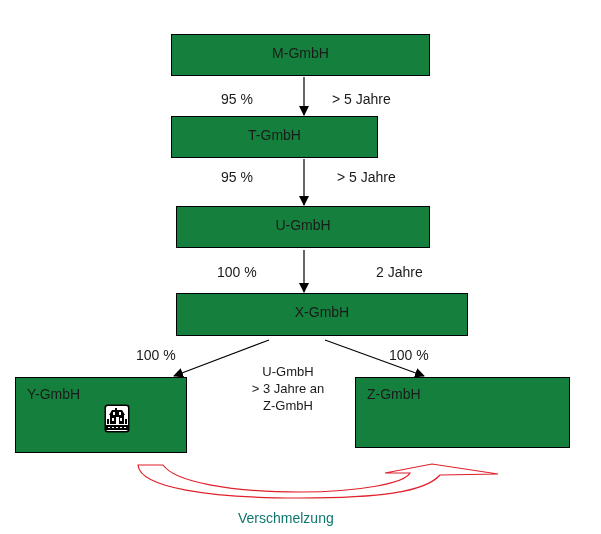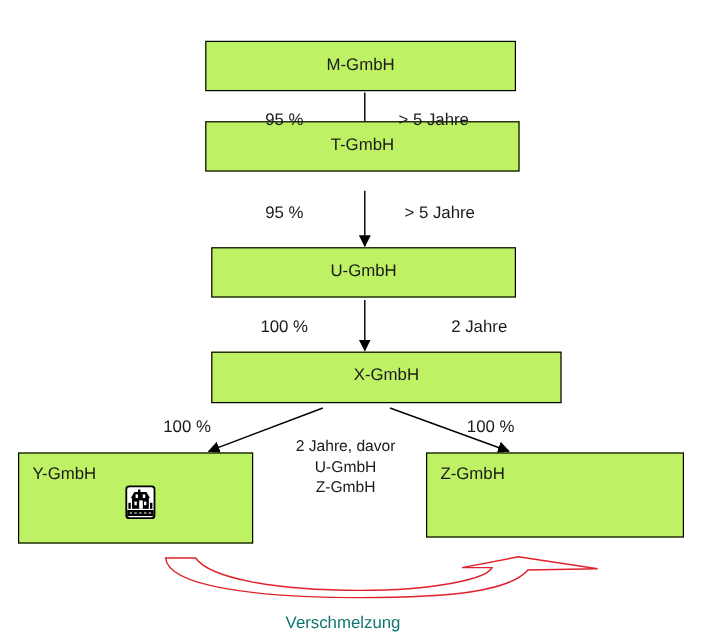--- a/index.html
+++ b/index.html
@@ -1,18 +1,18 @@
 <!DOCTYPE html>
 <html><head>
 <meta charset="utf-8">
 <style>
   html, body { margin: 0; padding: 0; background: #ffffff; }
   body { width: 601px; height: 534px; position: relative; overflow: hidden;
          font-family: "Liberation Sans", sans-serif; color: #1a1a1a; }
-  .box { position: absolute; box-sizing: border-box; border: 1.5px solid #000; background: #bef264; }
+  .box { position: absolute; box-sizing: border-box; border: 1.5px solid #000; background: #15803d; }
   .box-label { position: absolute; font-size: 14px; }
   .centered .box-label { left: 0; right: 0; text-align: center; top: 10px; }
   .lbl { position: absolute; font-size: 14px; white-space: nowrap; }
   svg.lines { position: absolute; left: 0; top: 0; }
   .multi { position: absolute; font-size: 13px; text-align: center; line-height: 17px; width: 120px; }
   .red { color: #0f766e; }
   .house { position: absolute; width: 26px; height: 29px; }
 </style>
 </head>
 <body>
@@ -27,30 +27,30 @@
   <line x1="304" y1="159" x2="304" y2="205" stroke="#000" stroke-width="1.2" marker-end="url(#ah)"></line>
   <line x1="304" y1="250" x2="304" y2="292" stroke="#000" stroke-width="1.2" marker-end="url(#ah)"></line>
   <line x1="269" y1="340" x2="174" y2="376" stroke="#000" stroke-width="1.2" marker-end="url(#ah)"></line>
   <line x1="325" y1="340" x2="424" y2="376" stroke="#000" stroke-width="1.2" marker-end="url(#ah)"></line>
   <path d="M138,465 L163,465 C175,482 230,492 300,492 C360,492 405,483 410,473 L385,473 L432,464 L498,474 L440,475 C425,492 380,498 300,498 C210,498 140,488 138,465 Z" fill="none" stroke="#e0202a" stroke-width="1.2"></path>
 </svg>
 
 <div class="box centered" style="left:171px;top:34px;width:259px;height:42px;">
   <span class="box-label">M-GmbH</span>
 </div>
-<div class="box centered" style="left:171px;top:101px;width:262px;height:42px;">
+<div class="box centered" style="left:171px;top:116px;width:207px;height:42px;">
   <span class="box-label">T-GmbH</span>
 </div>
 <div class="box centered" style="left:176px;top:206px;width:254px;height:42px;">
   <span class="box-label">U-GmbH</span>
 </div>
 <div class="box centered" style="left:176px;top:293px;width:292px;height:43px;">
   <span class="box-label">X-GmbH</span>
 </div>
-<div class="box" style="left:15px;top:377px;width:196px;height:76px;">
+<div class="box" style="left:15px;top:377px;width:172px;height:76px;">
   <span class="box-label" style="left:11px;top:8px;">Y-GmbH</span>
   <svg class="house" viewBox="0 0 26 29" style="left:88px;top:26px;">
     <rect x="0.5" y="0.5" width="25" height="28" rx="3" fill="#000"></rect>
     <rect x="2" y="2" width="22" height="25" rx="2" fill="#fff"></rect>
     <path d="M5,11 L8,6 L11,6 L11,4 L13,4 L13,6 L18,6 L21,11 Z" fill="#000"></path>
     <rect x="6" y="11" width="14" height="9" fill="#000"></rect>
     <rect x="9" y="8" width="2" height="3" fill="#fff"></rect>
     <rect x="15" y="8" width="2" height="3" fill="#fff"></rect>
     <rect x="8" y="14" width="2" height="3" fill="#fff"></rect>
     <rect x="12" y="13" width="3" height="7" fill="#fff"></rect>
@@ -68,18 +68,18 @@
 <span class="lbl" style="left:221px;top:91px;">95 %</span>
 <span class="lbl" style="left:332px;top:91px;">&gt; 5 Jahre</span>
 <span class="lbl" style="left:221px;top:169px;">95 %</span>
 <span class="lbl" style="left:337px;top:169px;">&gt; 5 Jahre</span>
 <span class="lbl" style="left:217px;top:264px;">100 %</span>
 <span class="lbl" style="left:353px;top:264px;margin-left:23px;">2 Jahre</span>
 <span class="lbl" style="left:136px;top:347px;">100 %</span>
 <span class="lbl" style="left:389px;top:347px;">100 %</span>
 
 <div class="multi" style="left:228px;top:363px;">
-  <div>2 Jahre, davor</div>
   <div>U-GmbH</div>
+  <div>&gt; 3 Jahre an</div>
   <div>Z-GmbH</div>
 </div>
 
 <span class="lbl red" style="left:238px;top:510px;">Verschmelzung</span>
 
 </body></html>

